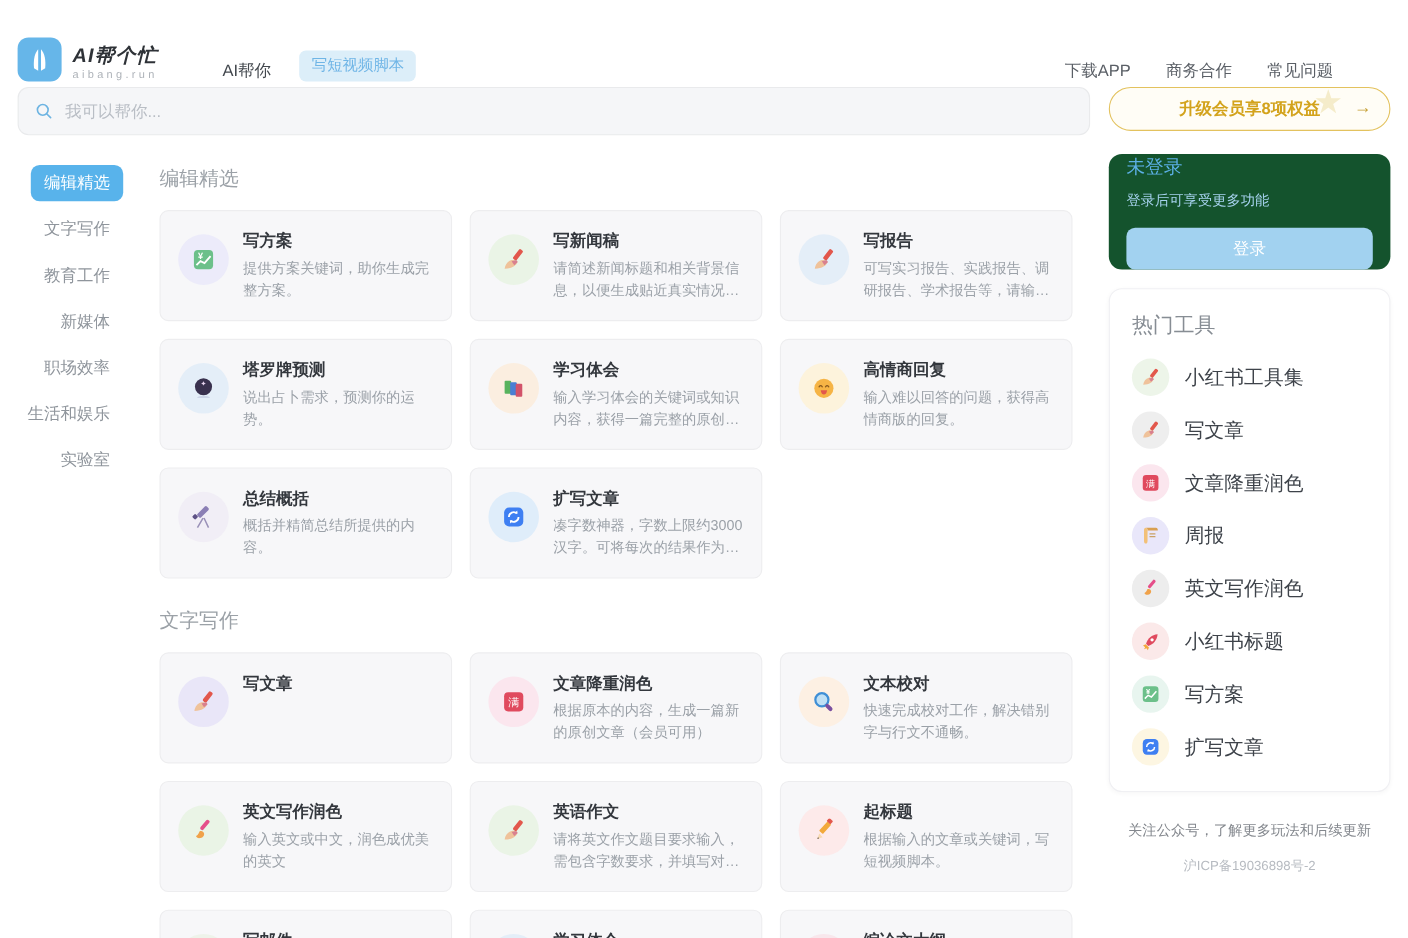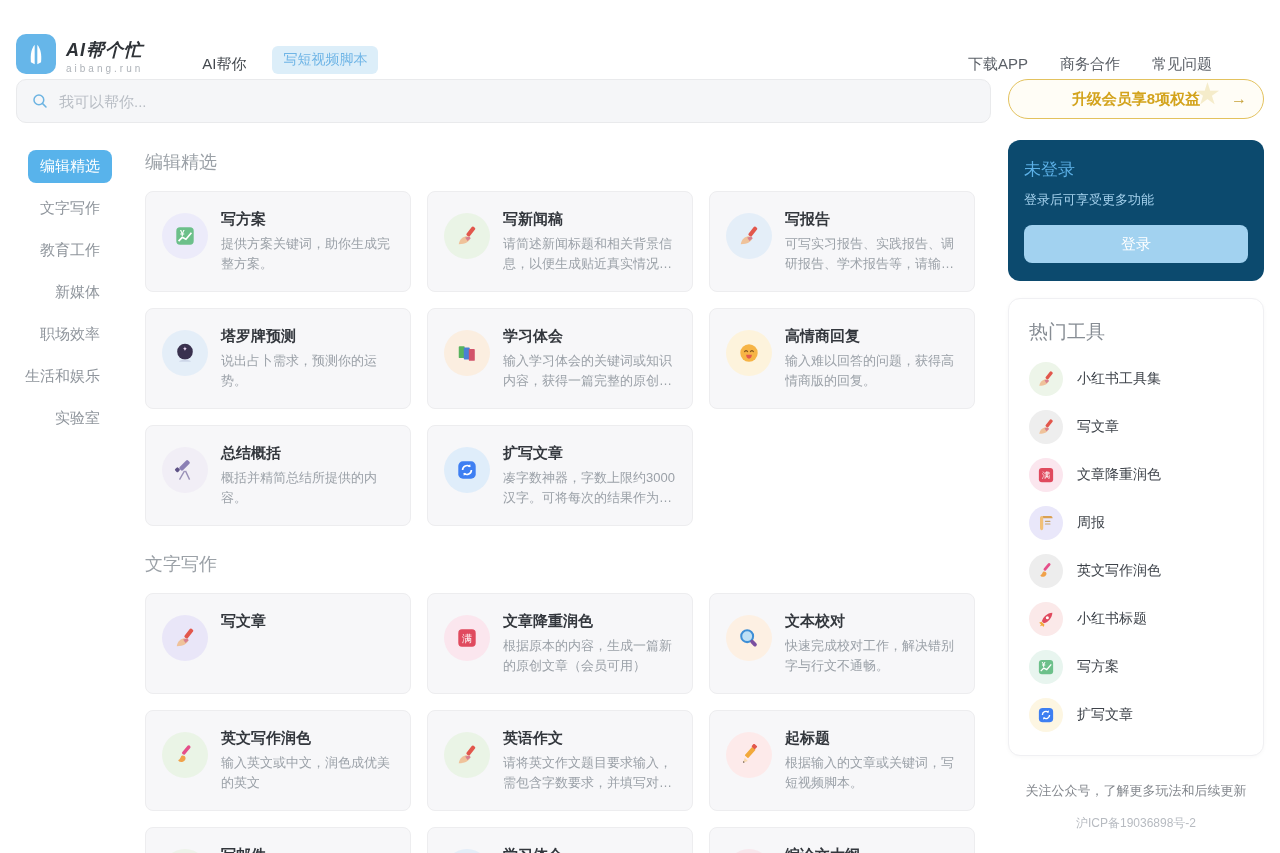--- a/index.html
+++ b/index.html
@@ -47,33 +47,33 @@
     display:-webkit-box; -webkit-line-clamp:2; -webkit-box-orient:vertical; overflow:hidden; }
 
   
   .right-col { position:absolute; left:1008px; top:79px; width:256px; }
   .upgrade-btn { position:relative; height:40px; border:1px solid #e3c25e; border-radius:20px;
     background:#fffdf6; display:flex; align-items:center; justify-content:center;
     overflow:hidden; cursor:pointer; }
   .upgrade-label { font-size:15px; font-weight:bold; color:#d3a31c; z-index:2; }
   .upgrade-star { position:absolute; right:42px; top:-4px; font-size:30px; color:#f5ecca; z-index:1; }
   .upgrade-arrow { position:absolute; right:16px; font-size:16px; color:#c7a23a; z-index:2; }
-  .login-card { margin-top:21px; background:#0c4a6e; border-radius:12px; padding:18px 16px; }
+  .login-card { margin-top:21px; background:#14532d; border-radius:12px; padding:0 16px; }
   .login-status { font-size:17px; color:#5cb0e6; }
   .login-hint { font-size:13px; color:#a6d2ee; margin-top:10px; }
   .login-btn { margin-top:16px; height:38px; border-radius:8px; background:#a2d2f0;
     color:#fff; font-size:15px; display:flex; align-items:center; justify-content:center; cursor:pointer; }
   .tools-card { margin-top:17px; background:#fff; border:1px solid #f0f0f3; border-radius:12px;
     padding:16px; box-shadow:0 1px 4px rgba(0,0,0,0.03); }
   .tools-title { font-size:19px; color:#878d94; margin:4px 0 10px 4px; }
   .hot-item { display:flex; align-items:center; height:48px; cursor:pointer; }
   .hot-icon { width:34px; height:34px; border-radius:50%; display:flex; align-items:center;
     justify-content:center; margin:0 14px 0 4px; flex-shrink:0; }
   .hot-icon svg { width:18px; height:18px; }
-  .hot-label { font-size:14px; color:#3e434a; }
+  .hot-label { font-size:18px; color:#3e434a; }
   .follow-text { margin-top:26px; text-align:center; font-size:13px; color:#83878d; }
   .icp-text { margin-top:14px; text-align:center; font-size:12px; color:#b7bbc1; line-height:1.5; }
 </style>
 </head>
 <body>
 
 <div class="header">
   <div class="logo-box">
     <svg viewBox="0 0 24 24" width="26" height="26">
       <path d="M10.8 3.5C7.8 7 6.7 12 7.3 19.5L10.8 21.5Z" fill="#fff"></path>

